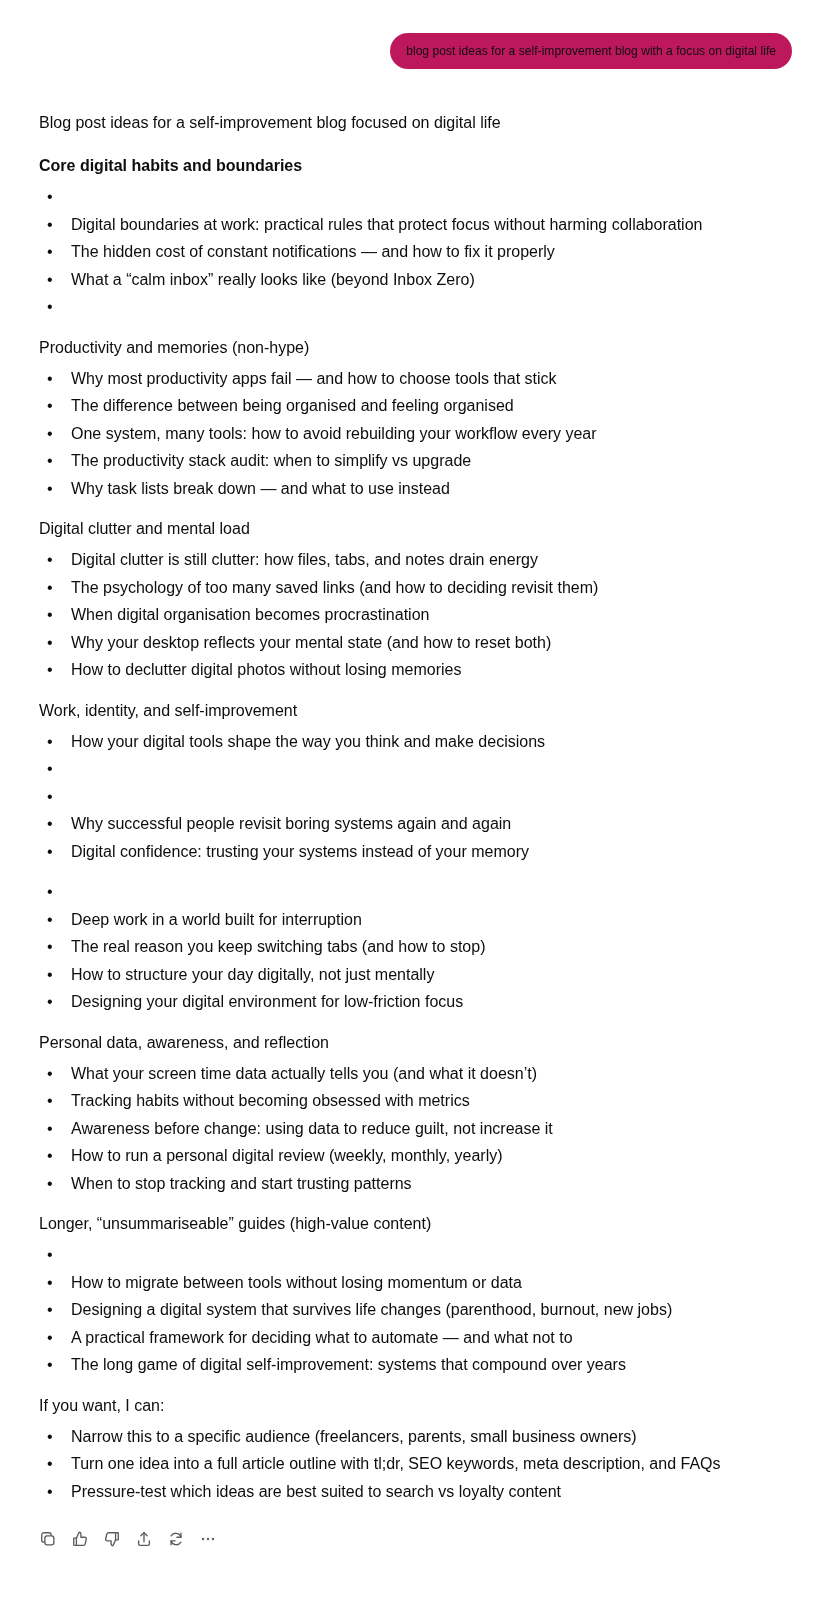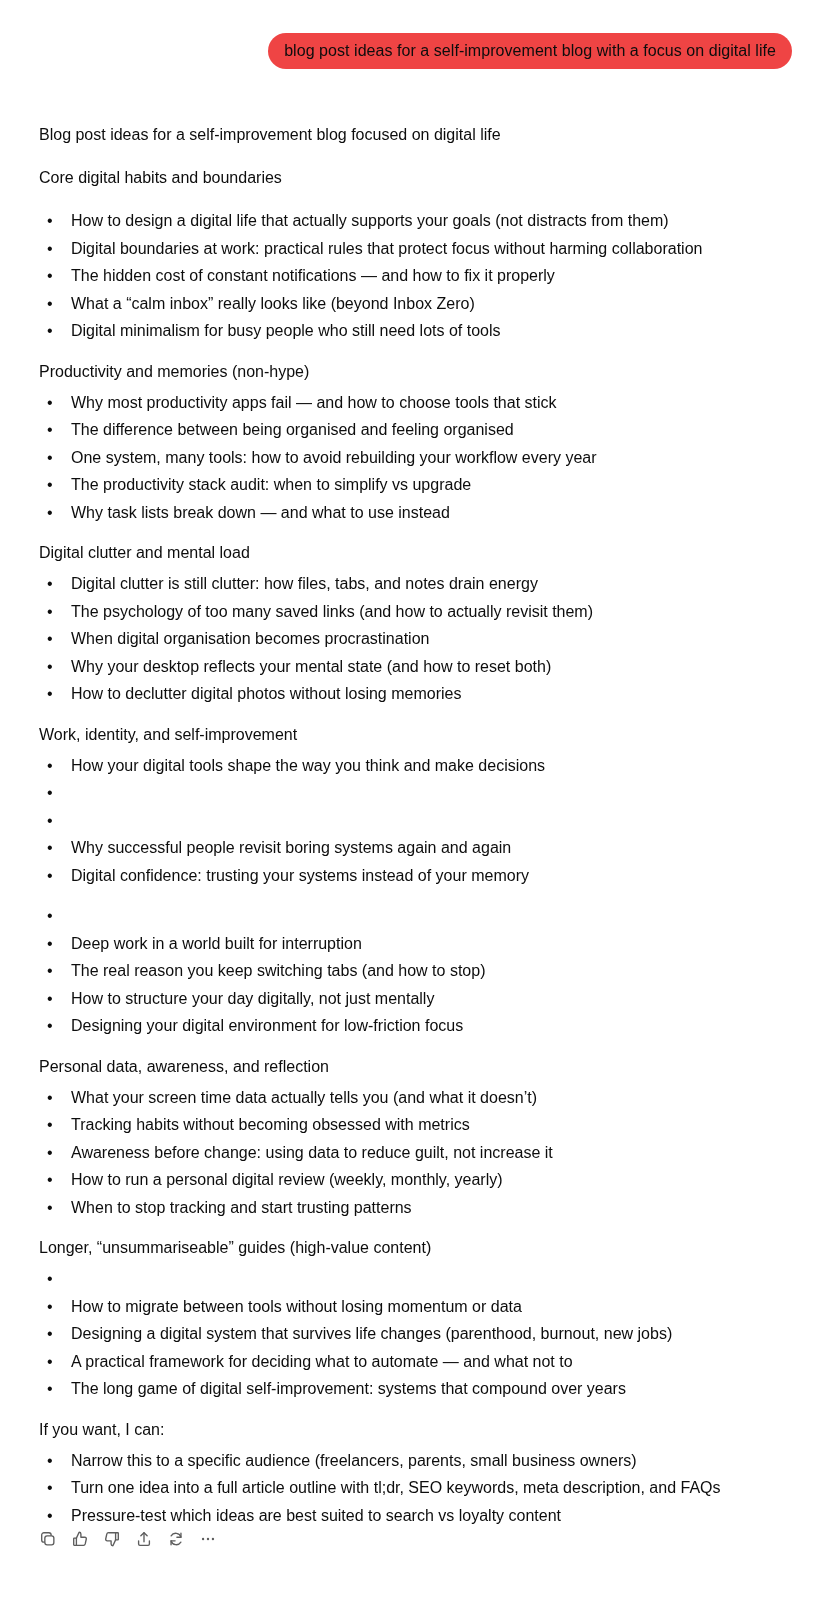--- a/index.html
+++ b/index.html
@@ -16,50 +16,49 @@
       position: relative;
     }
     .user-row {
       position: absolute;
       top: 33px;
       right: 40px;
       display: flex;
       justify-content: flex-end;
     }
     .user-bubble {
-      background: #ef4444;
+      background: #be185d;
       border-radius: 18px;
       height: 36px;
       padding: 0 16px;
       display: flex;
       align-items: center;
-      font-size: 16px;
+      font-size: 12px;
       letter-spacing: 0.05px;
       white-space: nowrap;
     }
     .assistant {
       position: absolute;
       left: 39px;
       top: 112px;
       width: 760px;
     }
     .para {
       line-height: 22px;
       height: 22px;
       white-space: nowrap;
-      margin-top: 12px;
     }
     .title-para { margin-bottom: 21px; }
     .section-heading {
       line-height: 22px;
       height: 22px;
       white-space: nowrap;
     }
     .section { margin-bottom: 13px; }
-    .section.first .section-heading { margin-bottom: 21px; }
+    .section.first .section-heading { margin-bottom: 9px; font-weight: bold; }
     .section .section-heading { margin-bottom: 9px; }
     ul.items {
       list-style: none;
     }
     ul.items li {
       position: relative;
       padding-left: 32px;
       height: 27.5px;
       line-height: 22px;
       white-space: nowrap;
@@ -97,42 +96,42 @@
 <div class="user-row">
   <div class="user-bubble">blog post ideas for a self-improvement blog with a focus on digital life</div>
 </div>
 
 <div class="assistant">
   <div class="para title-para">Blog post ideas for a self-improvement blog focused on digital life</div>
   <div id="sections">
       <div class="section first">
         <div class="section-heading">Core digital habits and boundaries</div>
         <ul class="items">
-          <li><span class="bullet">•</span><span>How to design a digital life that actually supports your goals (not distracts from them)</span></li>
+          <li><span class="bullet">•</span></li>
           <li><span class="bullet">•</span><span>Digital boundaries at work: practical rules that protect focus without harming collaboration</span></li>
           <li><span class="bullet">•</span><span>The hidden cost of constant notifications — and how to fix it properly</span></li>
           <li><span class="bullet">•</span><span>What a “calm inbox” really looks like (beyond Inbox Zero)</span></li>
-          <li><span class="bullet">•</span><span>Digital minimalism for busy people who still need lots of tools</span></li>
+          <li><span class="bullet">•</span></li>
         </ul>
       </div>
       <div class="section">
         <div class="section-heading">Productivity and memories (non-hype)</div>
         <ul class="items">
           <li><span class="bullet">•</span><span>Why most productivity apps fail — and how to choose tools that stick</span></li>
           <li><span class="bullet">•</span><span>The difference between being organised and feeling organised</span></li>
           <li><span class="bullet">•</span><span>One system, many tools: how to avoid rebuilding your workflow every year</span></li>
           <li><span class="bullet">•</span><span>The productivity stack audit: when to simplify vs upgrade</span></li>
           <li><span class="bullet">•</span><span>Why task lists break down — and what to use instead</span></li>
         </ul>
       </div>
       <div class="section">
         <div class="section-heading">Digital clutter and mental load</div>
         <ul class="items">
           <li><span class="bullet">•</span><span>Digital clutter is still clutter: how files, tabs, and notes drain energy</span></li>
-          <li><span class="bullet">•</span><span>The psychology of too many saved links (and how to actually revisit them)</span></li>
+          <li><span class="bullet">•</span><span>The psychology of too many saved links (and how to deciding revisit them)</span></li>
           <li><span class="bullet">•</span><span>When digital organisation becomes procrastination</span></li>
           <li><span class="bullet">•</span><span>Why your desktop reflects your mental state (and how to reset both)</span></li>
           <li><span class="bullet">•</span><span>How to declutter digital photos without losing memories</span></li>
         </ul>
       </div>
       <div class="section">
         <div class="section-heading">Work, identity, and self-improvement</div>
         <ul class="items">
           <li><span class="bullet">•</span><span>How your digital tools shape the way you think and make decisions</span></li>
           <li><span class="bullet">•</span></li>

